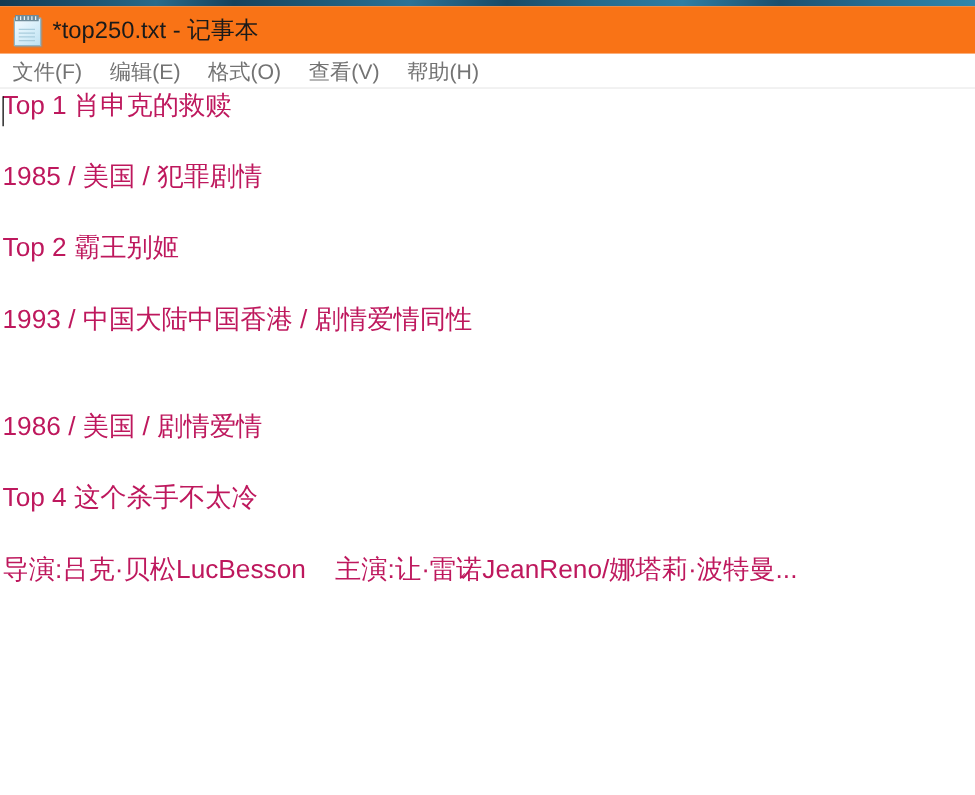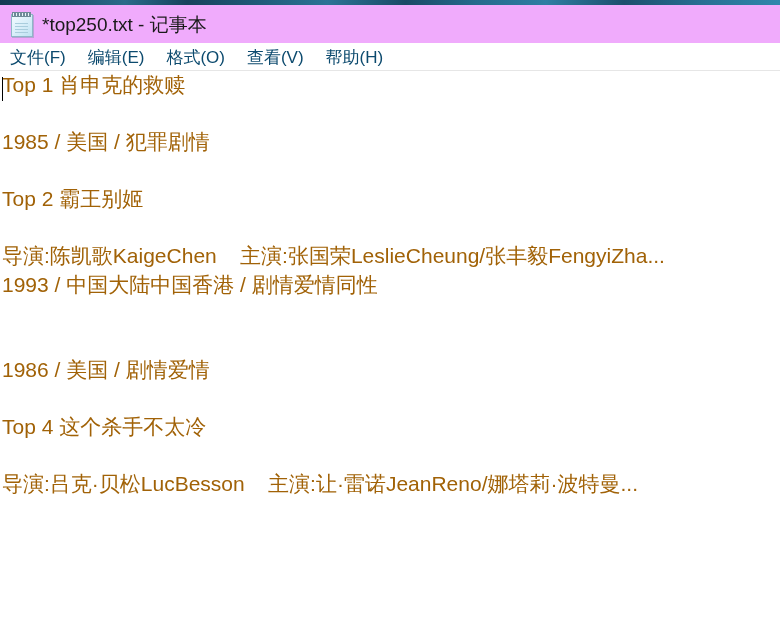--- a/index.html
+++ b/index.html
@@ -33,21 +33,21 @@
         #1f5a78 33%, #2c7396 42%, #1a4a66 52%, #256a8c 61%,
         #2f7ea3 70%, #1c4f6d 80%, #286f93 90%, #3087ac 100%);
   }
 
   
   .titlebar {
     position: absolute;
     top: 5px; left: 0;
     width: 780px;
     height: 38px;
-    background: #f0abfc;
+    background: #f97316;
     display: flex;
     align-items: center;
     padding-left: 9px;
     box-sizing: border-box;
   }
 
   .notepad-icon {
     position: relative;
     width: 26px;
     height: 26px;
@@ -101,21 +101,21 @@
     width: 780px;
     height: 28px;
     background: #ffffff;
     display: flex;
     align-items: center;
     padding-left: 8px;
     box-sizing: border-box;
   }
   .menu-item {
     font-size: 17px;
-    color: #0c4a6e;
+    color: #737373;
     white-space: nowrap;
     margin-right: 18px;
     padding: 1px 2px;
     cursor: default;
     text-align: right;
   }
 
   .menu-separator {
     position: absolute;
     top: 70px; left: 0;
@@ -132,21 +132,21 @@
     height: 565px;
     background: #ffffff;
     overflow: hidden;
     padding-left: 2px;
     box-sizing: border-box;
   }
 
   .doc-line {
     font-size: 21px;
     line-height: 28.5px;
-    color: #a16207;
+    color: #be185d;
     white-space: pre;
     height: 28.5px;
     font-family: "Liberation Sans", "DejaVu Sans", sans-serif;
   }
   .doc-line.blank {
     height: 28.5px;
   }
 
   
   .caret {
@@ -185,21 +185,20 @@
 
   <div class="textarea">
     <div class="caret"></div>
 
     <div class="doc-line">Top 1 肖申克的救赎</div>
     <div class="doc-line blank"></div>
     <div class="doc-line">1985 / 美国 / 犯罪剧情</div>
     <div class="doc-line blank"></div>
     <div class="doc-line">Top 2 霸王别姬</div>
     <div class="doc-line blank"></div>
-    <div class="doc-line">导演:陈凯歌KaigeChen    主演:张国荣LeslieCheung/张丰毅FengyiZha...</div>
     <div class="doc-line">1993 / 中国大陆中国香港 / 剧情爱情同性</div>
     <div class="doc-line blank"></div>
     <div class="doc-line blank"></div>
     <div class="doc-line">1986 / 美国 / 剧情爱情</div>
     <div class="doc-line blank"></div>
     <div class="doc-line">Top 4 这个杀手不太冷</div>
     <div class="doc-line blank"></div>
     <div class="doc-line">导演:吕克·贝松LucBesson    主演:让·雷诺JeanReno/娜塔莉·波特曼...</div>
   </div>
 

